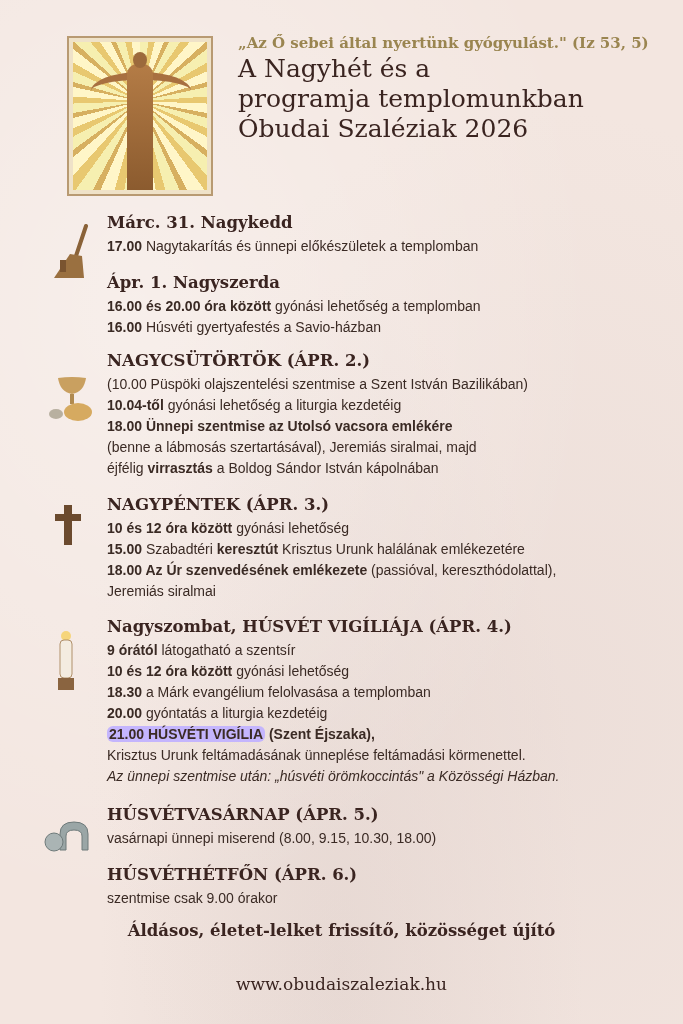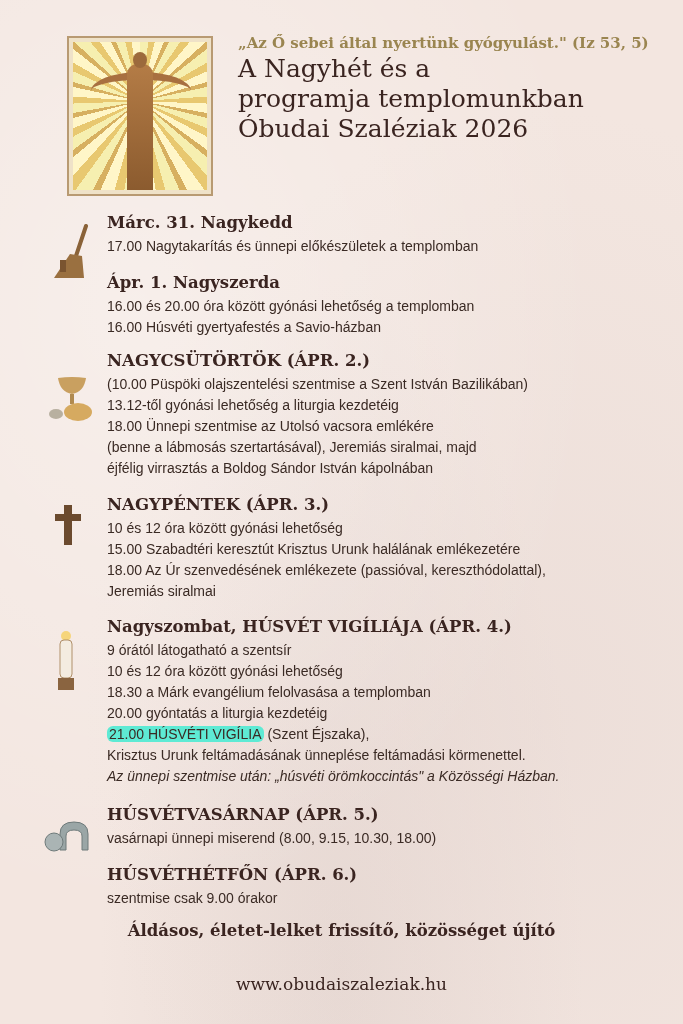--- a/index.html
+++ b/index.html
@@ -38,22 +38,22 @@
     border-top: 8px solid #a87040; border-radius: 50% 50% 0 0;
   }
   .header-text { position: absolute; left: 238px; top: 34px; width: 420px; }
   .quote { color: #9a8550; font-size: 15px; font-weight: bold; margin: 0 0 2px 0; }
   .title { font-size: 25px; font-weight: normal; line-height: 30px; color: #3a2420; }
   .subtitle { font-size: 25px; line-height: 30px; color: #3a2420; }
   .icon { position: absolute; }
   .section { position: absolute; left: 107px; }
   .sec-title { font-size: 16.5px; font-weight: bold; line-height: 22px; color: #3a2420; margin-bottom: 2px; }
   .line { font-size: 14px; line-height: 21px; color: #3a2a24; white-space: nowrap; }
-  .b { font-weight: normal; }
-  .hl { background: #5eead4; border-radius: 6px; padding: 0 2px; }
+  .b { font-weight: bold; }
+  .hl { background: #c4b5fd; border-radius: 6px; padding: 0 2px; }
   .it { font-style: italic; }
   .closing { position: absolute; left: 0; width: 683px; top: 920px; text-align: center; font-size: 16.5px; font-weight: bold; line-height: 22px; color: #3a2420; }
   .website { position: absolute; left: 0; width: 683px; top: 974px; text-align: center; font-size: 17px; color: #3a2420; }
 </style>
 </head>
 <body>
 
 <div class="picture">
   <div class="picture-inner">
     <div class="figure-arms"></div>
@@ -105,21 +105,21 @@
 
 <div class="section" style="top:272px">
   <div class="sec-title serif">Ápr. 1. Nagyszerda</div>
   <div class="line"><span class="b">16.00 és 20.00 óra között</span><span> gyónási lehetőség a templomban</span></div>
   <div class="line"><span class="b">16.00</span><span> Húsvéti gyertyafestés a Savio-házban</span></div>
 </div>
 
 <div class="section" style="top:350px">
   <div class="sec-title serif">NAGYCSÜTÖRTÖK (ÁPR. 2.)</div>
   <div class="line"><span>(10.00 Püspöki olajszentelési szentmise a Szent István Bazilikában)</span></div>
-  <div class="line"><span class="b">13.12-től</span><span> gyónási lehetőség a liturgia kezdetéig</span></div>
+  <div class="line"><span class="b">10.04-től</span><span> gyónási lehetőség a liturgia kezdetéig</span></div>
   <div class="line"><span class="b">18.00 Ünnepi szentmise az Utolsó vacsora emlékére</span></div>
   <div class="line"><span>(benne a lábmosás szertartásával), Jeremiás siralmai, majd</span></div>
   <div class="line"><span>éjfélig </span><span class="b">virrasztás</span><span> a Boldog Sándor István kápolnában</span></div>
 </div>
 
 <div class="section" style="top:494px">
   <div class="sec-title serif">NAGYPÉNTEK (ÁPR. 3.)</div>
   <div class="line"><span class="b">10 és 12 óra között</span><span> gyónási lehetőség</span></div>
   <div class="line"><span class="b">15.00</span><span> Szabadtéri </span><span class="b">keresztút</span><span> Krisztus Urunk halálának emlékezetére</span></div>
   <div class="line"><span class="b">18.00 Az Úr szenvedésének emlékezete</span><span> (passióval, kereszthódolattal),</span></div>

